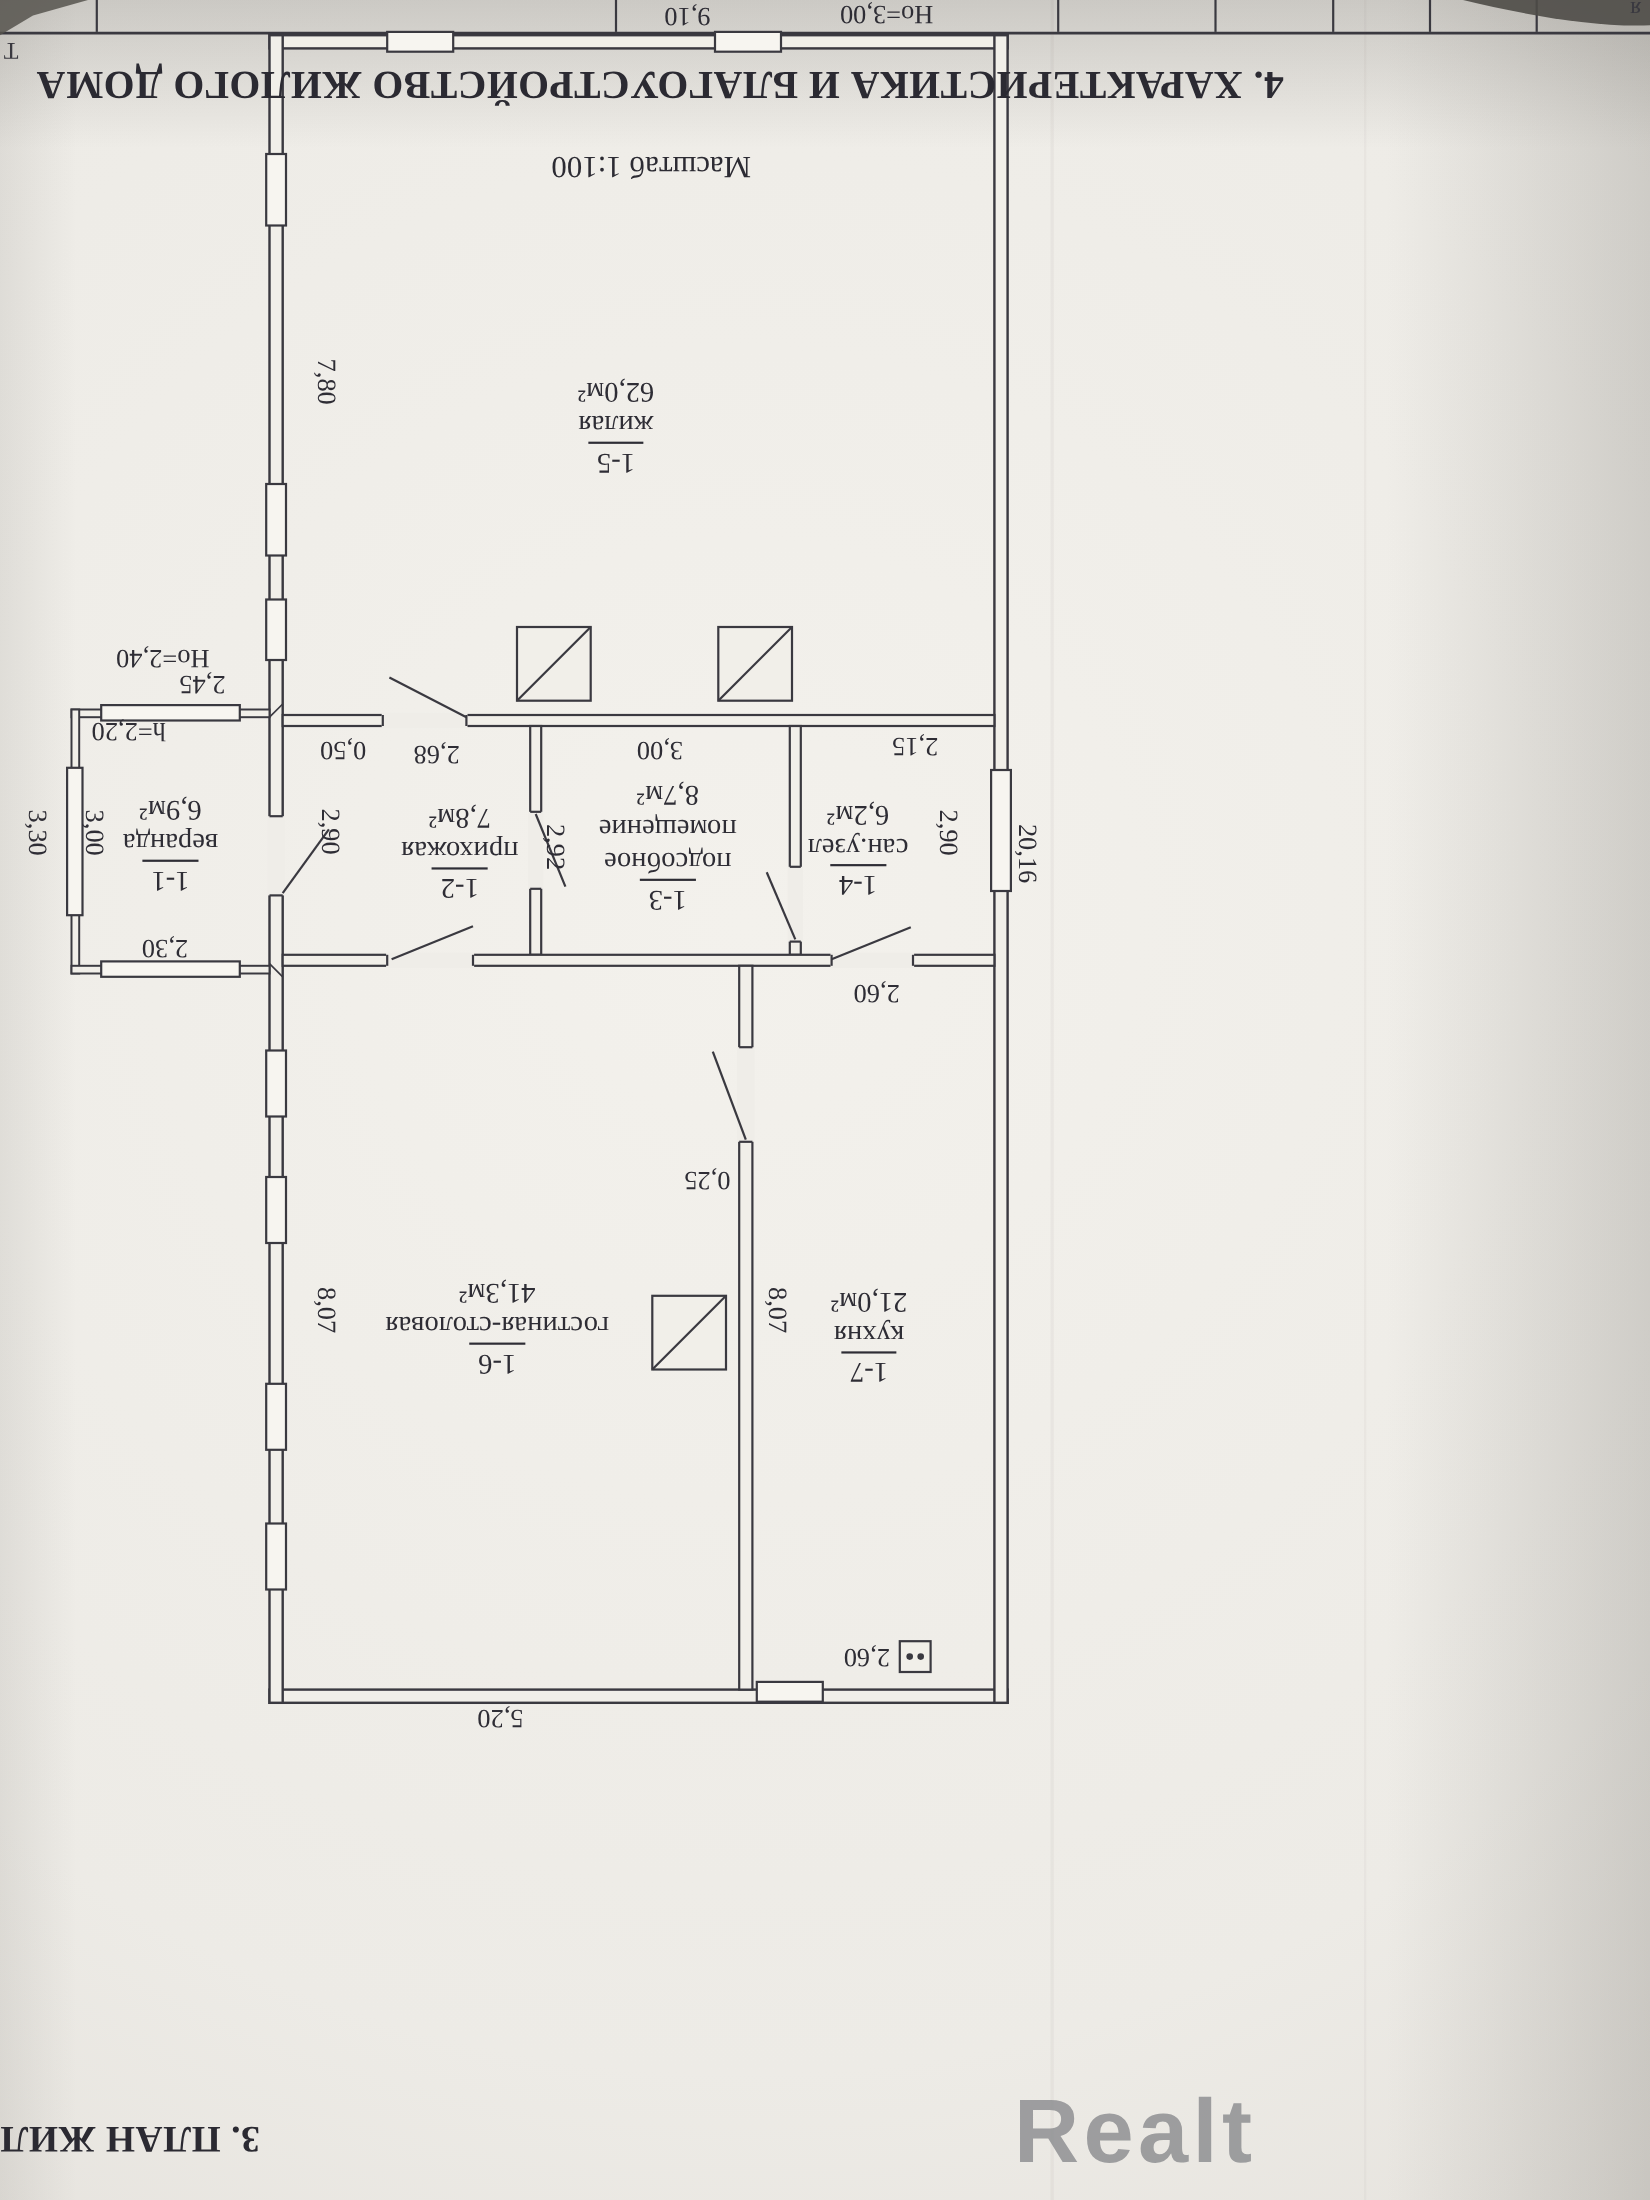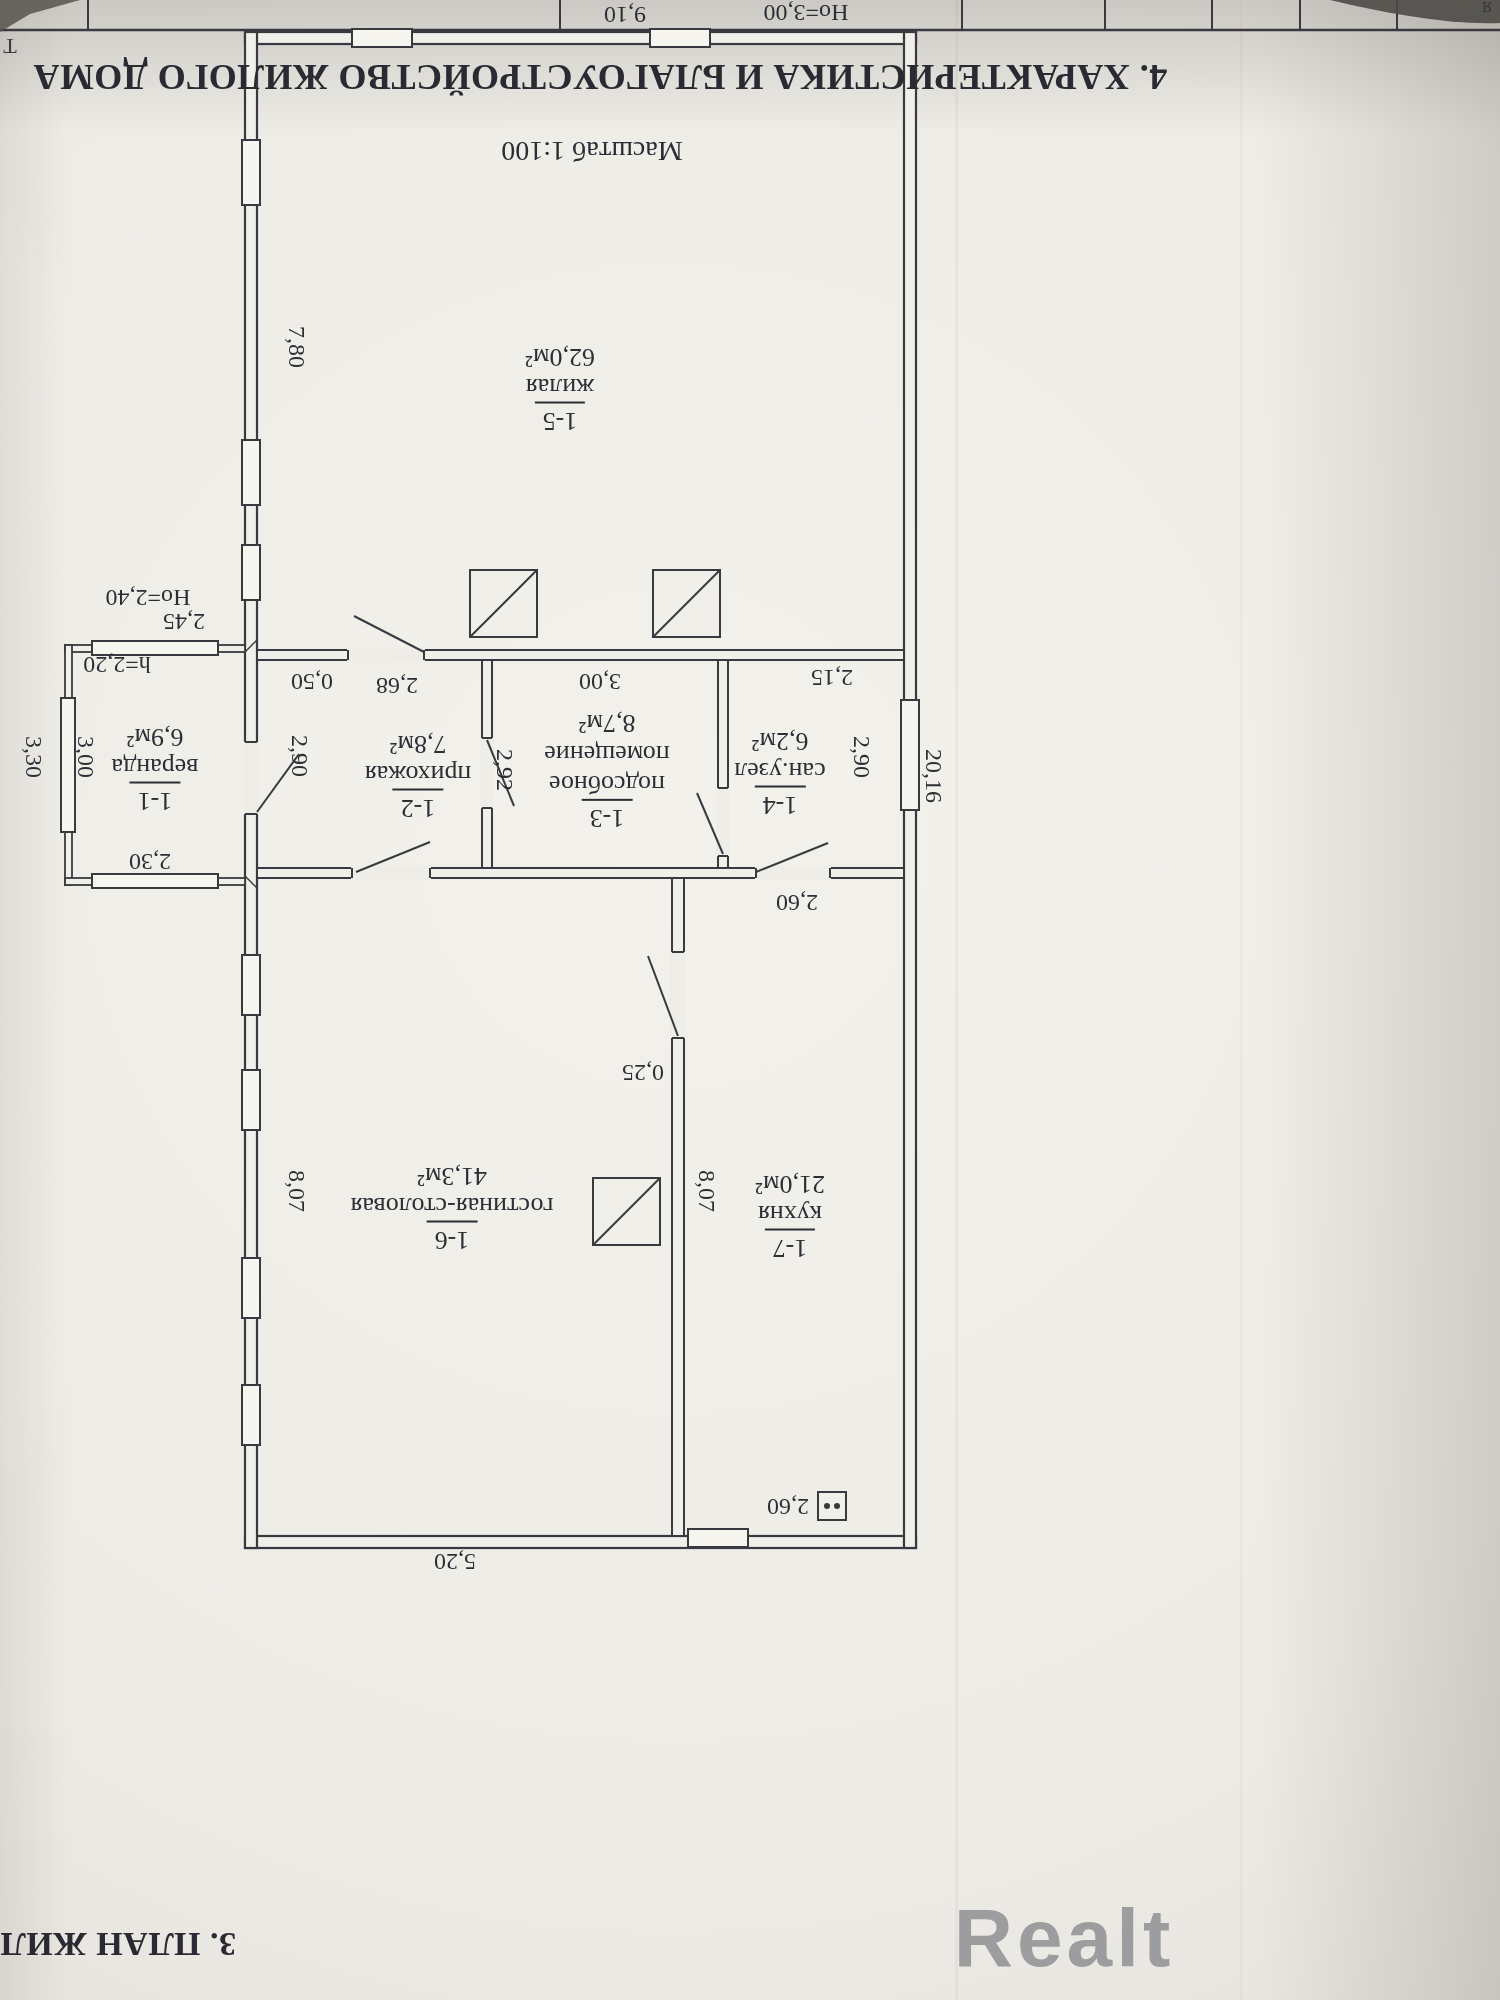--- a/index.html
+++ b/index.html
@@ -35,21 +35,21 @@
   }
   .section-title.bottom{font-size:34px;}
   .edge-letter{
     position:absolute;font-size:22px;color:#3a3940;
     transform:translate(-50%,-50%) rotate(180deg);
   }
   .watermark{
     position:absolute;left:1032px;top:1938px;
     transform:translate(-50%,-50%);
     font-family:"Liberation Sans", sans-serif;font-weight:700;
-    font-size:82px;color:#8c8d90;opacity:.82;letter-spacing:4px;margin-left:32px;
+    font-size:82px;color:#8c8d90;opacity:.82;letter-spacing:4px;
   }
 </style>
 </head>
 <body>
 
 <div class="photo">
 
   <svg class="plan" width="1500" height="2000" viewBox="0 0 1500 2000">
 
     <g stroke="#3a3940" stroke-width="2">

